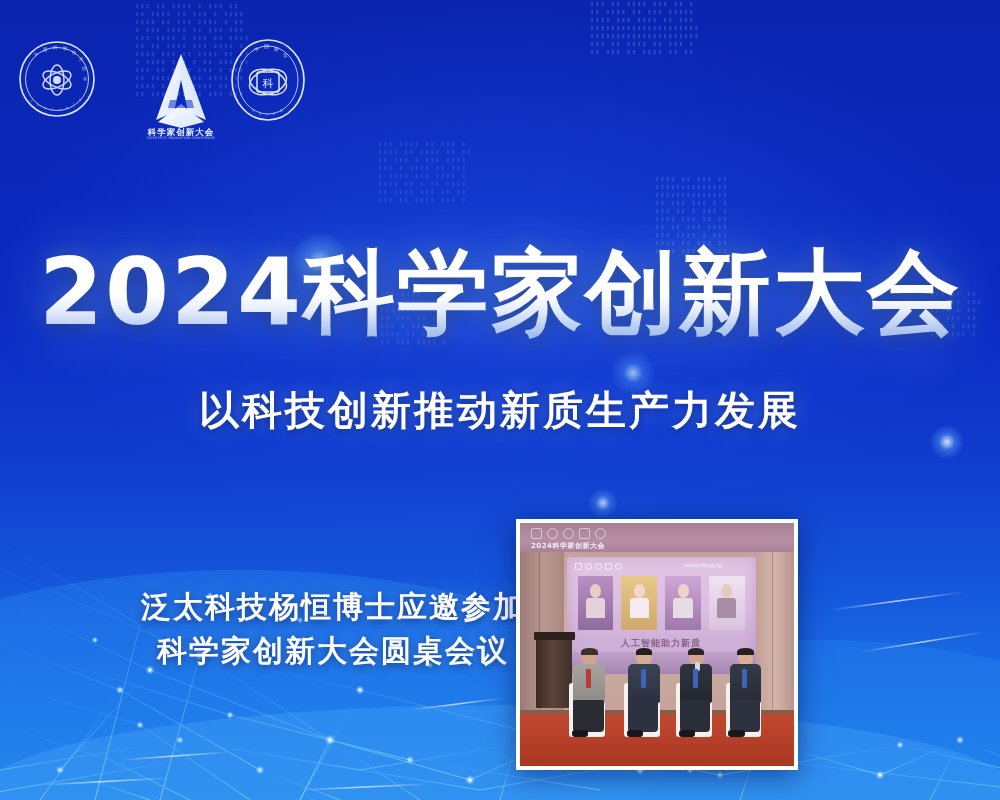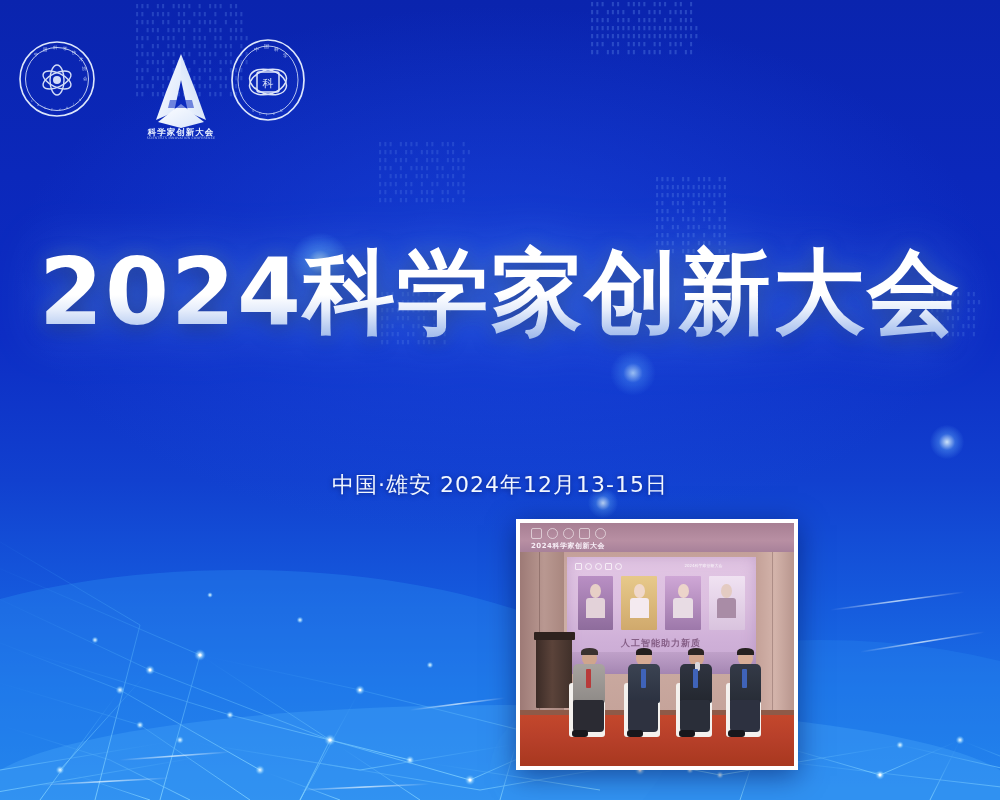--- a/index.html
+++ b/index.html
@@ -344,23 +344,27 @@
           <text x="43" y="77">E</text>
             <text x="50" y="74">N</text>
         </g>
       </svg>
     </div>
   </div>
 
   <div id="title-glow">2024科学家创新大会</div>
   <div id="title">2024科学家创新大会</div>
 
-
-  <div id="dateline">中国·雄安  2024年12月13-15日</div>
-
+  <div id="subtitle">以科技创新推动新质生产力发展</div>
+
+
+  <div id="caption">
+    <div>泛太科技杨恒博士应邀参加</div>
+    <div>科学家创新大会圆桌会议</div>
+  </div>
 
   <div id="photo-frame">
     <div id="photo">
 
       <div class="ph" style="left:0;top:0;width:100%;height:78%;
                   background:linear-gradient(180deg,#b9918c 0%,#c8a69f 22%,#cdaea4 55%,#c5a39a 100%);"></div>
 
       <div class="ph" style="left:0;top:0;width:16%;height:78%;background:linear-gradient(90deg,#9d7a76,#b99891 55%,#a9877f);"></div>
       <div class="ph" style="left:86%;top:0;width:14%;height:78%;background:linear-gradient(90deg,#c4a198,#d3b3aa 50%,#b8968e);"></div>
       <div class="ph" style="left:7%;top:0;width:1px;height:78%;background:rgba(90,60,58,.35);"></div>

